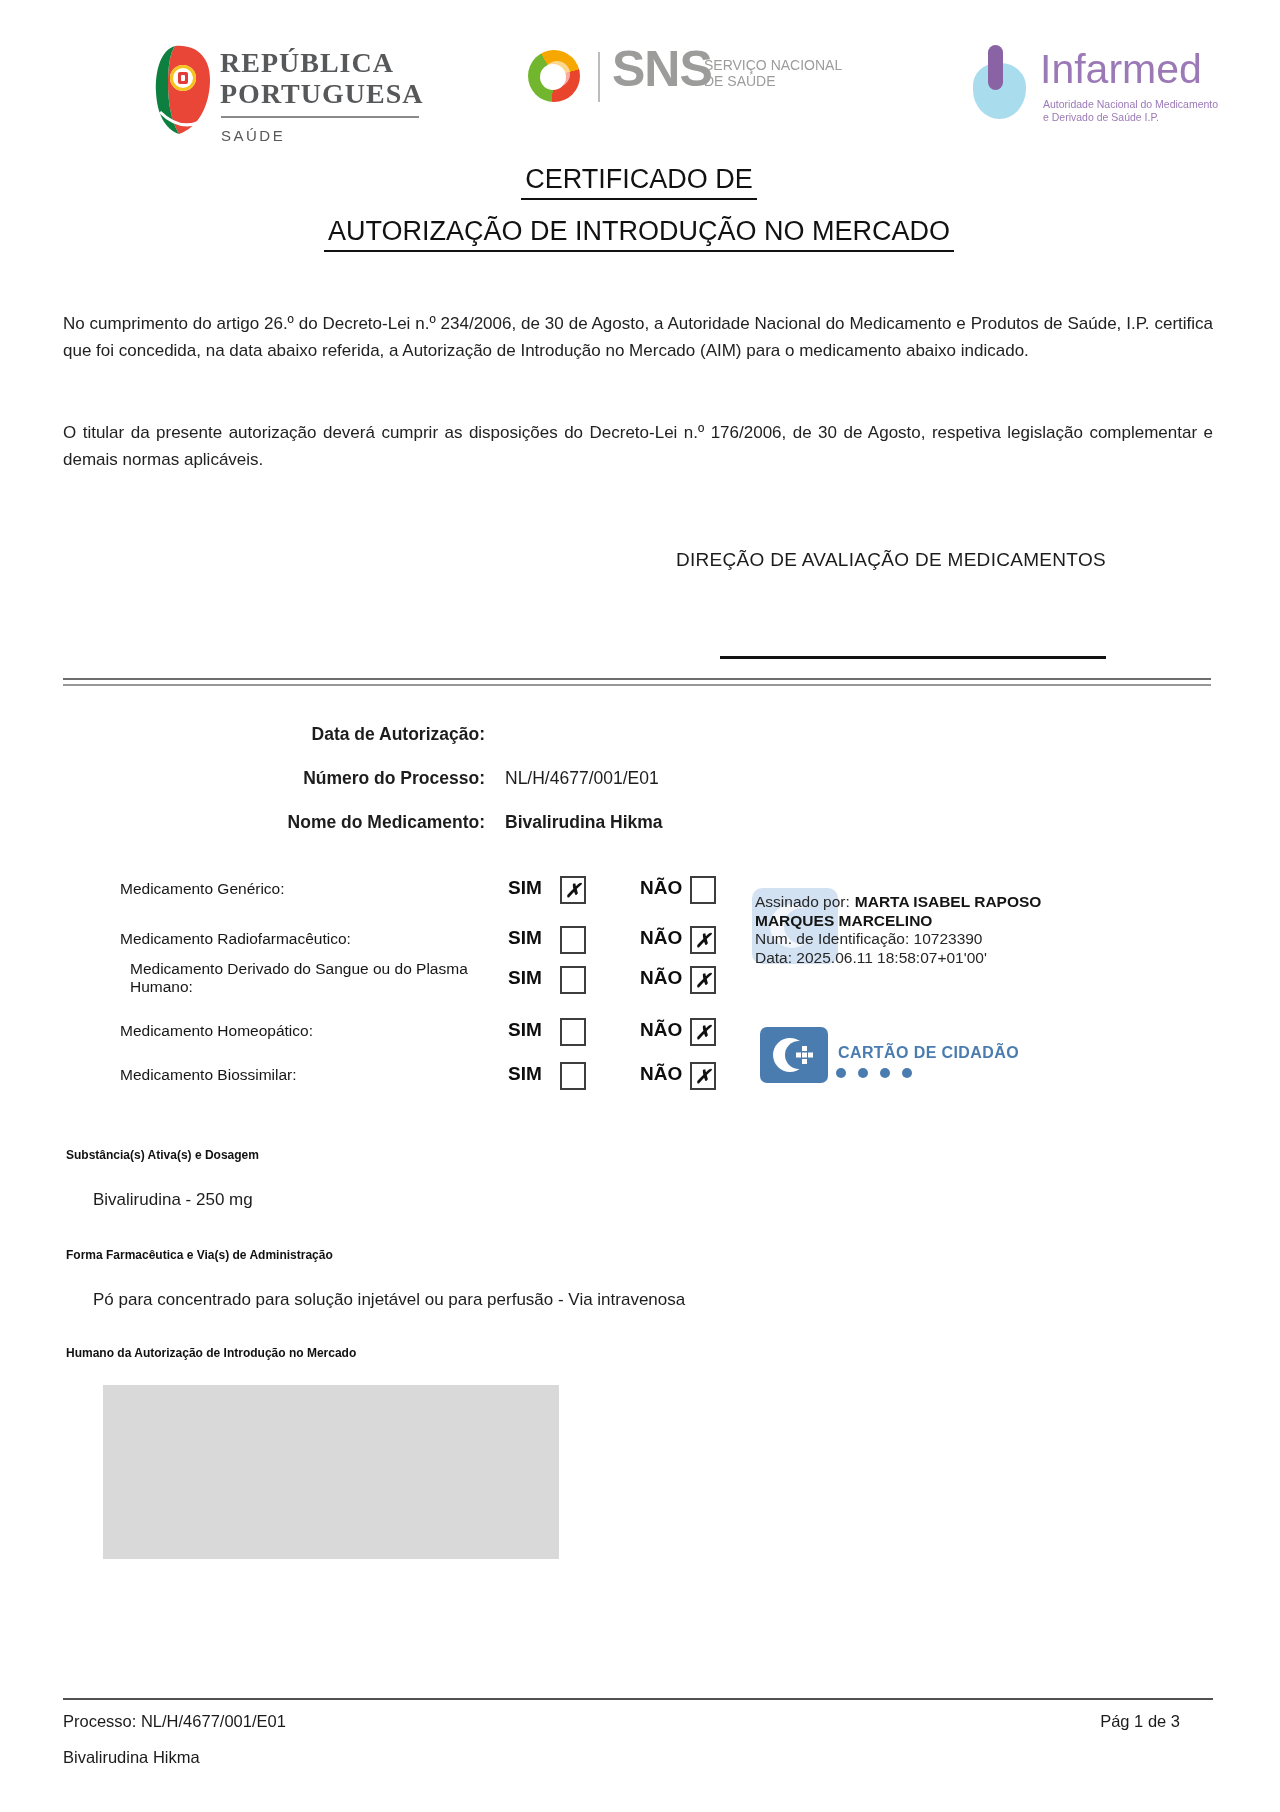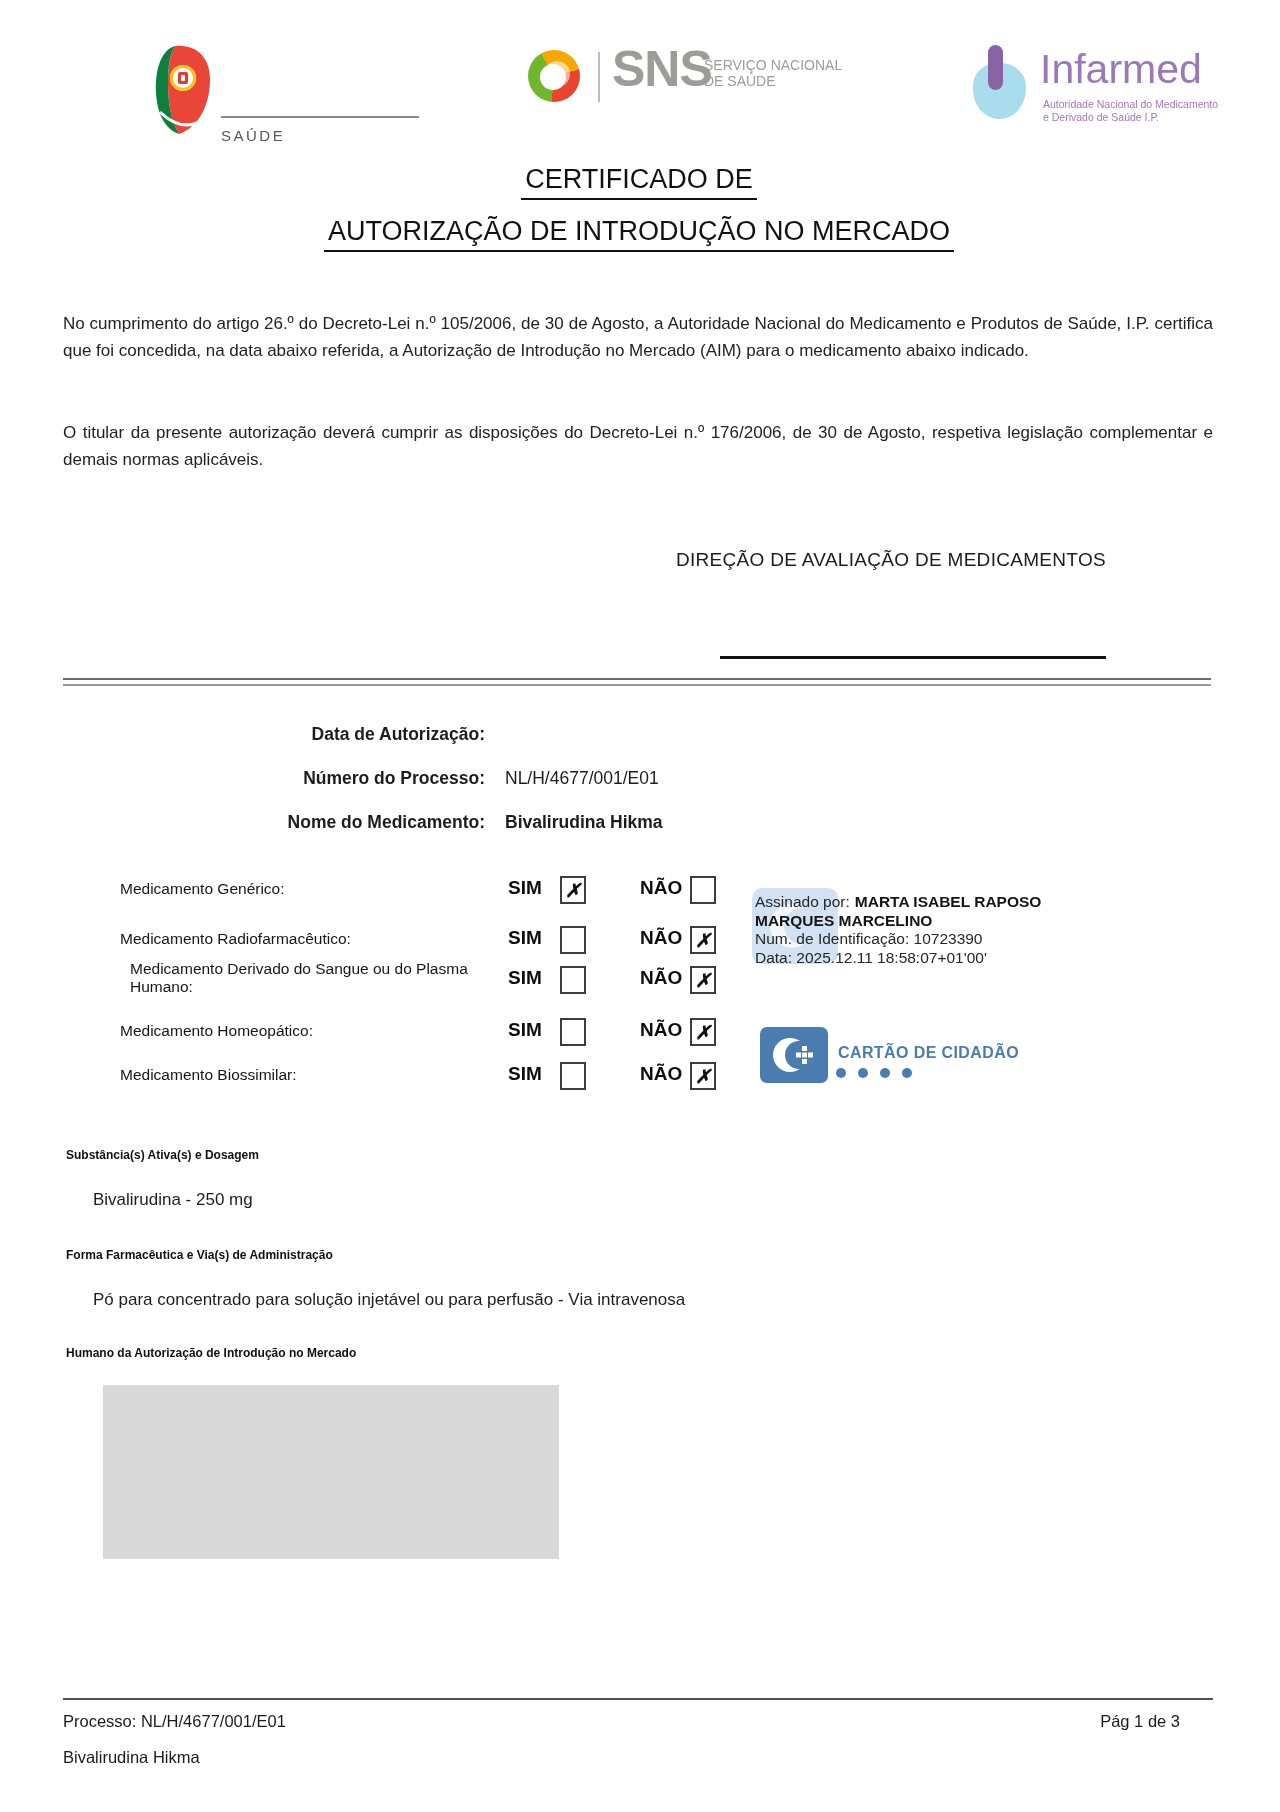--- a/index.html
+++ b/index.html
@@ -90,20 +90,24 @@
 
   <svg class="abs" style="left:152px; top:44px;" width="62" height="92" viewBox="0 0 62 92">
     <path fill="#e94638" d="M23 2 C45 0 59 14 58 38 C57 64 45 84 27 90 C19 77 16 58 16 40 C16 22 18 9 23 2 Z"></path>
     <path fill="#0d7f3f" d="M23 2 C9 6 3 26 4 48 C5 70 13 85 27 90 C19 77 16 58 16 40 C16 22 18 9 23 2 Z"></path>
     <path d="M8 68 C 20 80 34 84 48 78" stroke="#ffffff" stroke-width="3" fill="none"></path>
     <circle cx="31" cy="34" r="13" fill="#ffffff"></circle>
     <circle cx="31" cy="34" r="11.5" fill="none" stroke="#f5c31c" stroke-width="3"></circle>
     <rect x="26" y="28" width="10" height="12" rx="2" fill="#e23c38"></rect>
     <rect x="29" y="31" width="4" height="6" rx="1" fill="#ffffff"></rect>
   </svg>
+  <div class="abs rp-text">
+    <div>REPÚBLICA</div>
+    <div>PORTUGUESA</div>
+  </div>
   <div class="abs rp-divider"></div>
   <div class="abs rp-sub">SAÚDE</div>
 
   <div class="abs sns-circle"></div>
   <div class="abs sns-divider"></div>
   <div class="abs sns-abbr">SNS</div>
   <div class="abs sns-tag">
     <div>SERVIÇO NACIONAL</div>
     <div>DE SAÚDE</div>
   </div>
@@ -116,21 +120,21 @@
     <div>e Derivado de Saúde I.P.</div>
   </div>
 
   <div class="abs title-row t1">
     <span>CERTIFICADO DE</span>
   </div>
   <div class="abs title-row t2">
     <span>AUTORIZAÇÃO DE INTRODUÇÃO NO MERCADO</span>
   </div>
 
-  <div class="abs para p1">No cumprimento do artigo 26.º do Decreto-Lei n.º 105/2006, de 30 de Agosto, a Autoridade Nacional do Medicamento e Produtos de Saúde, I.P. certifica que foi concedida, na data abaixo referida, a Autorização de Introdução no Mercado (AIM) para o medicamento abaixo indicado.</div>
+  <div class="abs para p1">No cumprimento do artigo 26.º do Decreto-Lei n.º 234/2006, de 30 de Agosto, a Autoridade Nacional do Medicamento e Produtos de Saúde, I.P. certifica que foi concedida, na data abaixo referida, a Autorização de Introdução no Mercado (AIM) para o medicamento abaixo indicado.</div>
   <div class="abs para p2">O titular da presente autorização deverá cumprir as disposições do Decreto-Lei n.º 176/2006, de 30 de Agosto, respetiva legislação complementar e demais normas aplicáveis.</div>
 
   <div class="abs department">DIREÇÃO DE AVALIAÇÃO DE MEDICAMENTOS</div>
   <div class="abs sig-line"></div>
   <div class="abs double-rule"></div>
 
   <div class="abs field-label fy1">Data de Autorização:</div>
   <div class="abs field-value fy1"></div>
 
   <div class="abs field-label fy2">Número do Processo:</div>
@@ -170,21 +174,21 @@
   <div class="abs box" style="left:690px; top:1062px;">✗</div>
 
   <svg class="abs watermark" width="86" height="76" viewBox="0 0 86 76">
     <rect x="0" y="0" width="86" height="76" rx="10" fill="#c9dcef"></rect>
     <circle cx="40" cy="38" r="22" fill="#ffffff" opacity="0.75"></circle>
     <circle cx="50" cy="38" r="18" fill="#c9dcef"></circle>
   </svg>
   <div class="abs sig-block">
     <span class="sig-label">Assinado por:</span><span class="sig-name">MARTA ISABEL RAPOSO MARQUES MARCELINO</span>
     <div>Num. de Identificação: 10723390</div>
-    <div>Data: 2025.12.11 18:58:07+01'00'</div>
+    <div>Data: 2025.06.11 18:58:07+01'00'</div>
   </div>
 
   <svg class="abs" style="left:760px; top:1027px;" width="68" height="56" viewBox="0 0 68 56">
     <rect x="0" y="0" width="68" height="56" rx="7" fill="#4a7caf"></rect>
     <circle cx="30" cy="28" r="17" fill="#ffffff"></circle>
     <circle cx="39" cy="28" r="14" fill="#4a7caf"></circle>
     <rect x="42" y="19" width="5" height="5" fill="#ffffff"></rect>
     <rect x="36" y="25.5" width="5" height="5" fill="#ffffff"></rect>
     <rect x="42" y="25.5" width="5" height="5" fill="#ffffff"></rect>
     <rect x="48" y="25.5" width="5" height="5" fill="#ffffff"></rect>

